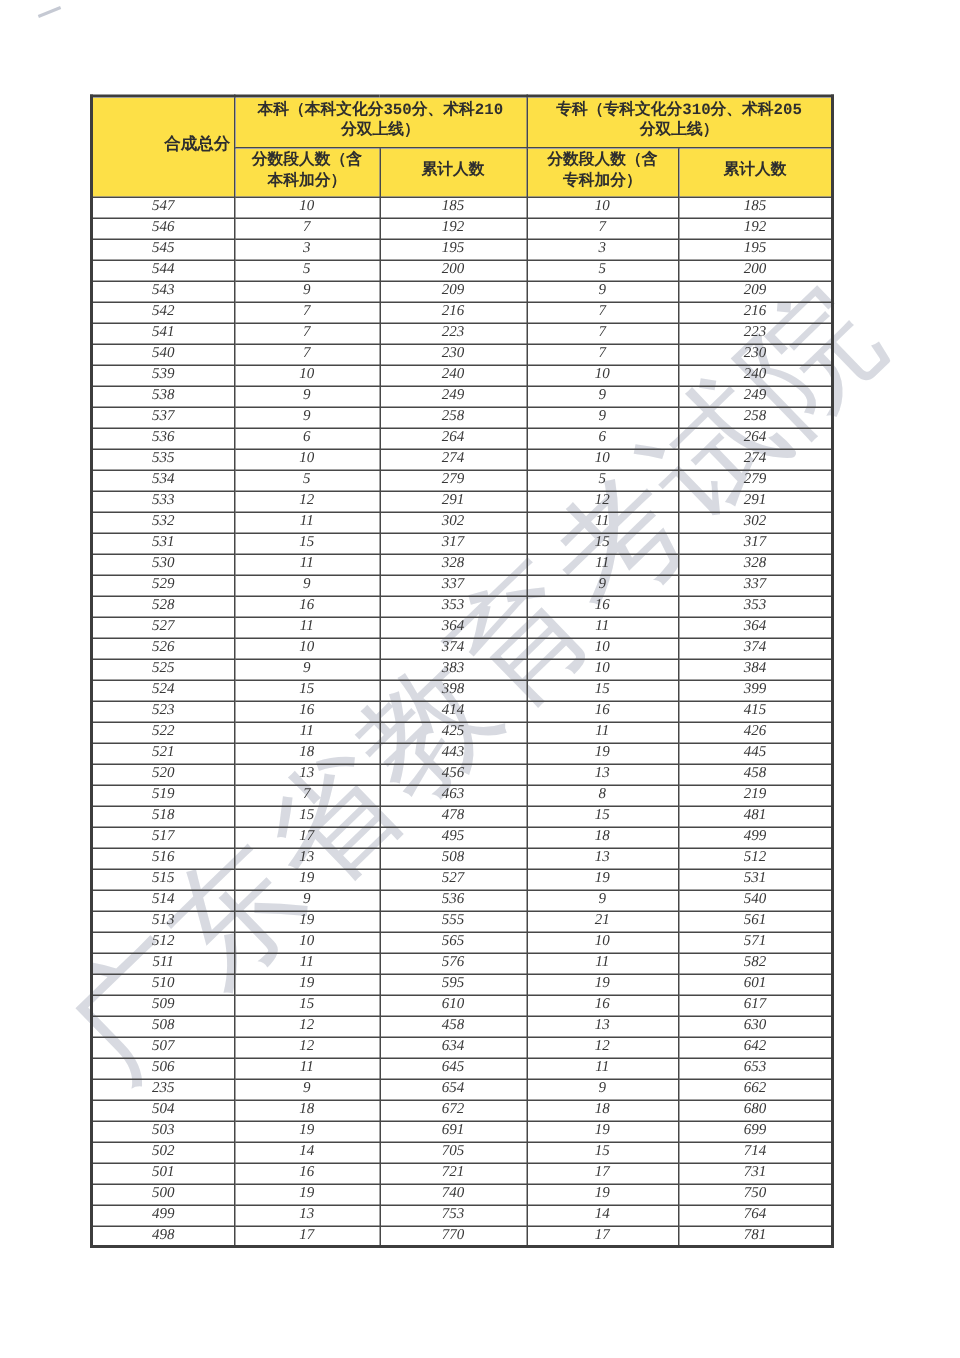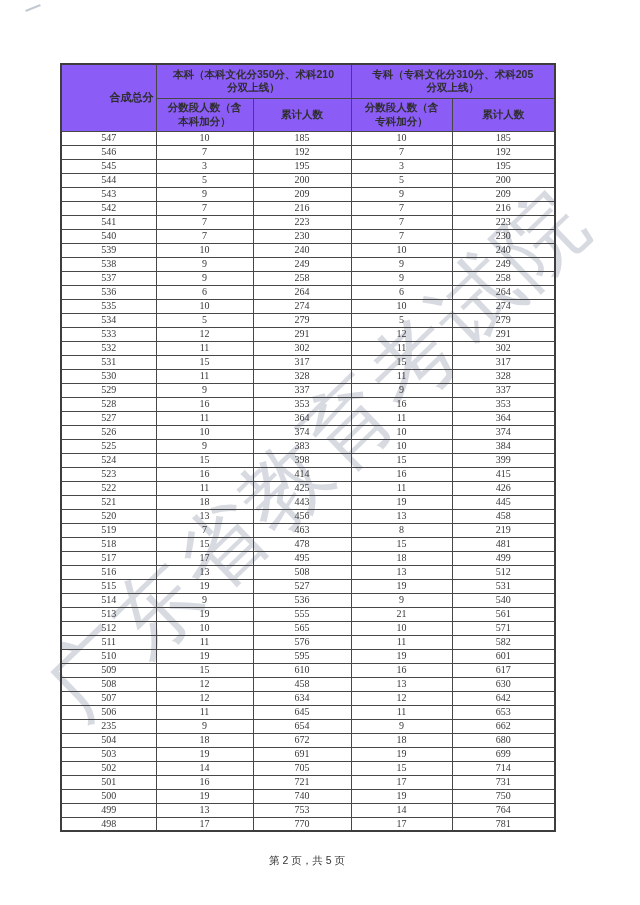--- a/index.html
+++ b/index.html
@@ -46,32 +46,32 @@
   }
   .score-table th, .score-table td {
     border: 1px solid #474747;
     padding: 0 2px;
     text-align: center;
     vertical-align: middle;
     overflow: hidden;
   }
   .score-table { border: 2px solid #3d3d3d; }
   .score-table thead th {
-    font-family: Liberation Sans, sans-serif;
+    font-family: Liberation Mono, monospace;
     font-weight: bold;
     font-size: 10.5px;
     color: #2e2e2e;
     line-height: 1.25;
     white-space: pre-line;
-    background: #8b5cf6;
+    background: #fde047;
   }
   .score-table thead tr.group-row { height: 34px; }
   .score-table thead tr.sub-row { height: 33px; }
   .score-table thead th.total-col { font-size: 11px; text-align: right; }
-  .score-table tbody tr { height: 14px; }
+  .score-table tbody tr { height: 14px; font-style: italic; }
   .score-table tbody td {
     font-family: "Liberation Serif", serif;
     font-size: 10px;
     line-height: 12px;
     color: #383838;
     background: transparent;
   }
   .footer {
     position: absolute;
     left: 0;
@@ -465,15 +465,14 @@
         <tr>
           <td>498</td>
           <td>17</td>
           <td>770</td>
           <td>17</td>
           <td>781</td>
         </tr>
       </tbody>
   </table>
 
-  <div class="footer">第 2 页，共 5 页</div>
 
 </div>
 
 </body></html>

